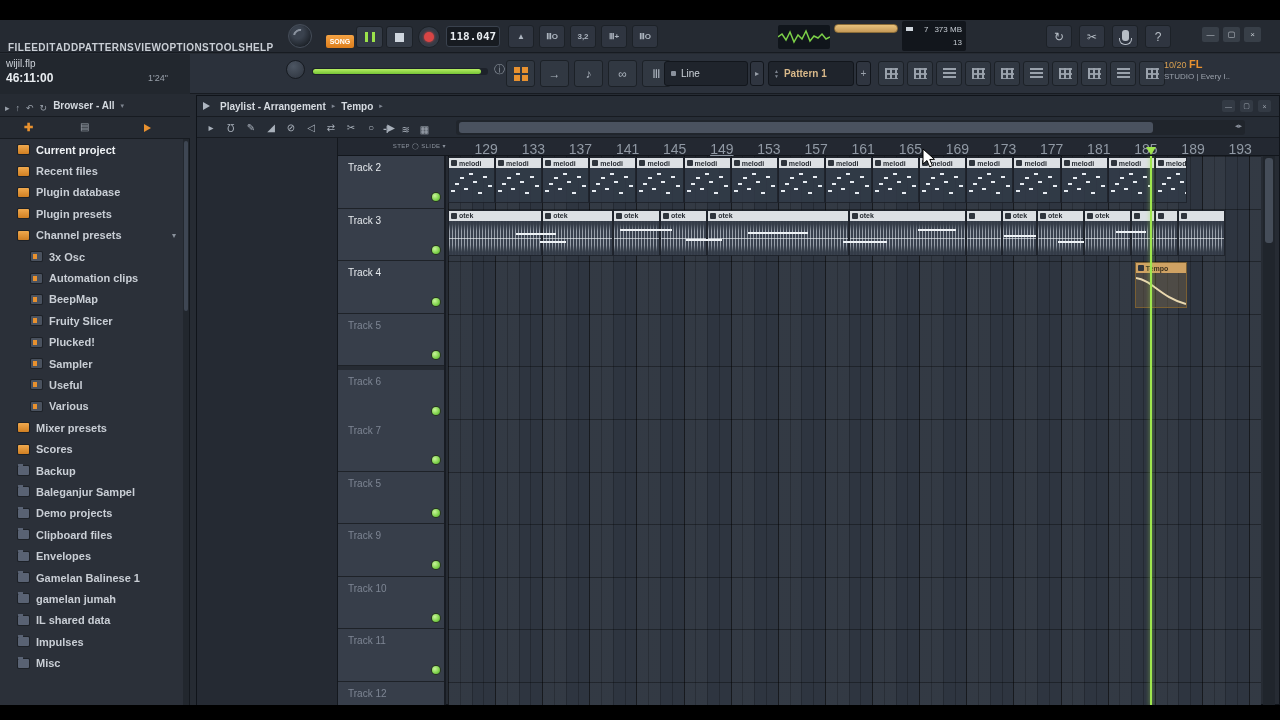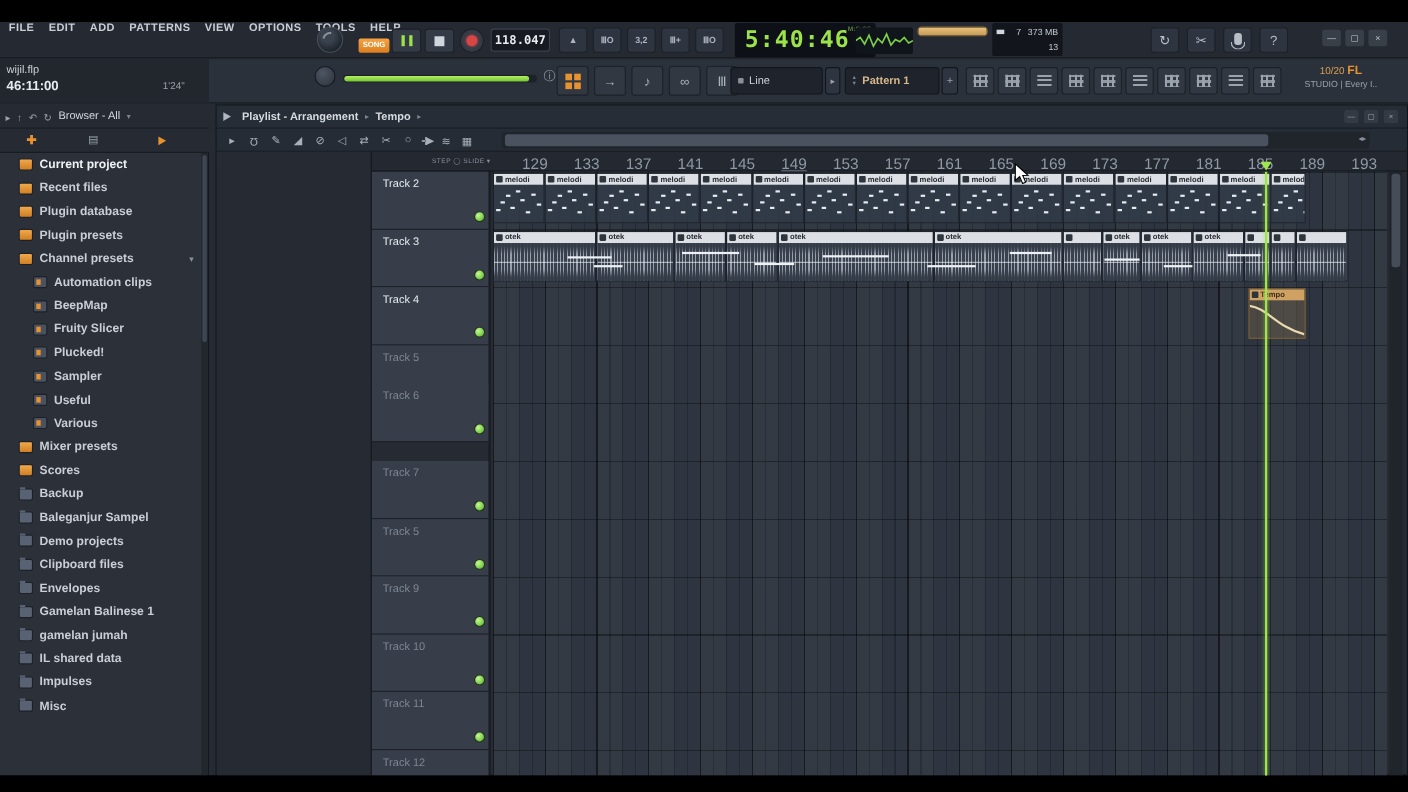--- a/index.html
+++ b/index.html
@@ -1,21 +1,21 @@
 <!DOCTYPE html>
 <html><head>
 <meta charset="utf-8">
 <style>
 *{margin:0;padding:0;box-sizing:border-box}
 html,body{width:1280px;height:720px;background:#000;font-family:"Liberation Sans",sans-serif;overflow:hidden}
 #screen{position:relative;width:1280px;height:720px;background:#000}
 #app{position:absolute;left:0;top:20px;width:1280px;height:685px;background:#262b33;overflow:hidden}
 
 #menubar{position:absolute;left:0;top:0;width:1280px;height:33px;background:#252a32;border-bottom:1px solid #171b21}
-#menu-items{position:absolute;left:8px;top:0;height:33px;display:flex;align-items:flex-start;gap:13px}
+#menu-items{position:absolute;left:8px;top:0;height:33px;display:flex;align-items:flex-end;}
 .menu-item{font-size:10px;font-weight:bold;letter-spacing:.4px;color:#c9ced5;cursor:default}
 #fl-logo{position:absolute;left:288px;top:4px;width:24px;height:24px;border-radius:50%;background:radial-gradient(circle at 40% 35%,#3a424e 30%,#1d2229 75%);border:1px solid #454d59}
 #fl-logo::after{content:"";position:absolute;inset:4px;border:2px solid transparent;border-top-color:#8a929e;border-radius:50%;transform:rotate(-35deg)}
 #song-badge{position:absolute;left:326px;top:15px;width:28px;height:13px;background:linear-gradient(#f5a344,#dd7e1c);border-radius:2px;color:#fff;font-size:7px;font-weight:bold;display:flex;align-items:center;justify-content:center}
 .t-btn{position:absolute;top:6px;height:22px;background:#343b46;border:1px solid #1c2127;border-radius:3px;display:flex;align-items:center;justify-content:center}
 #btn-pause{left:356px;width:27px}
 #btn-pause span{display:inline-block;width:3px;height:10px;background:#9be24a;margin:0 2px}
 #btn-stop{left:386px;width:27px}
 #btn-stop span{display:inline-block;width:9px;height:9px;background:#cfd6de}
 #btn-rec{left:418px;width:24px;border-radius:50%;height:22px;width:22px}
@@ -59,30 +59,30 @@
 #snap-box .v{font-size:10px;color:#ccd2d9}
 #snap-chev{position:absolute;left:750px;top:7px;width:14px;height:25px;background:#2f3540;border:1px solid #12161c;border-radius:3px;color:#9aa1ab;font-size:8px;display:flex;align-items:center;justify-content:center}
 #pattern-box{position:absolute;left:768px;top:7px;width:86px;height:25px;background:#1f242c;border:1px solid #12161c;border-radius:3px;display:flex;align-items:center;gap:5px;padding-left:5px}
 #pattern-box .ud{display:flex;flex-direction:column;font-size:5px;color:#7e8590;line-height:5px}
 #pattern-box .v{font-size:10px;font-weight:bold;color:#d9b98a}
 #pattern-add{position:absolute;left:856px;top:7px;width:15px;height:25px;background:#2f3540;border:1px solid #12161c;border-radius:3px;color:#9aa1ab;font-size:10px;display:flex;align-items:center;justify-content:center}
 #win-toggles{position:absolute;left:878px;top:7px;display:flex;gap:3px}
 #win-toggles .tbtn{width:26px;height:25px;background:#313842;border:1px solid #1c2127;border-radius:3px;display:flex;align-items:center;justify-content:center}
 .gicon{width:13px;height:11px;background:repeating-linear-gradient(90deg,#9aa2ac 0 2px,transparent 2px 5px),repeating-linear-gradient(180deg,rgba(154,162,172,.9) 0 2px,transparent 2px 5px)}
 .gicon2{width:13px;height:11px;background:repeating-linear-gradient(180deg,#9aa2ac 0 2px,transparent 2px 4px)}
-#brand{position:absolute;right:6px;top:4px;width:110px;text-align:center}
+#brand{position:absolute;right:6px;top:4px;width:110px;text-align:left}
 #brand .l1{font-size:9px;color:#d9a050}
 #brand .l1 b{color:#e8912f;font-size:11px}
 #brand .l2{font-size:8px;color:#9aa1ab;margin-top:2px}
 
 #browser{position:absolute;left:0;top:75px;width:190px;height:610px;background:#2b3039;border-right:1px solid #14181e}
 #b-header{position:absolute;left:0;top:0;width:190px;height:22px;background:#262b33;border-bottom:1px solid #171b21;display:flex;align-items:center;gap:6px;padding-left:5px}
 #browser-header-icons{display:flex;gap:6px}
 #browser-header-icons .glyph{font-size:9px;color:#9aa1ab}
-#b-title{font-size:10px;font-weight:normal;color:#d4d9df}
+#b-title{font-size:10px;font-weight:bold;color:#d4d9df}
 #b-title-chev{font-size:7px;color:#7e8590}
 #b-subrow{position:absolute;left:0;top:22px;width:190px;height:22px;background:#262b33;border-bottom:1px solid #171b21}
 #b-subrow .add{position:absolute;left:24px;top:4px;color:#e8912f;font-size:11px;font-weight:bold}
 #b-subrow .docs{position:absolute;left:80px;top:4px;color:#9aa1ab;font-size:10px}
 #b-subrow .spk{position:absolute;left:144px;top:7px;width:0;height:0;border:4px solid transparent;border-left:7px solid #e8912f}
 #browser-items{position:absolute;left:0;top:44px;width:184px;height:566px;overflow:hidden}
 .b-item{display:flex;align-items:center;height:21.4px;gap:7px;padding-left:18px;cursor:default}
 .b-item.lvl1{padding-left:31px}
 .b-icon{width:11px;height:9px;border-radius:1px;flex:0 0 auto}
 .i-orange{background:linear-gradient(180deg,#f0a94e,#d07f22);box-shadow:0 0 0 1px #1d2127}
@@ -197,24 +197,20 @@
           <div class="tbtn">
             <span class="glyph">3,2</span>
           </div>
           <div class="tbtn">
             <span class="glyph">Ⅲ+</span>
           </div>
           <div class="tbtn">
             <span class="glyph">ⅢO</span>
           </div>
         </div>
-      <div id="time-lcd">
-        <span class="t">5:40:46</span>
-        <span class="u">M:S:CS</span>
-      </div>
       <div id="wave-mini">
         <svg width="52" height="24" viewBox="0 0 52 24">
             <polyline points="0,12 4,9 8,15 12,7 16,17 20,10 24,14 28,6 32,16 36,11 40,13 44,9 48,14 52,12" stroke="#7cd148" fill="none" stroke-width="1.5"></polyline>
           </svg>
       </div>
       <div id="scrub-bar"></div>
       <div id="stats-panel">
         <div class="row">
             <span class="blk"></span>
             <span>7</span>
@@ -354,20 +350,24 @@
             <span class="b-label">Plugin database</span>
           </div>
           <div class="b-item">
             <span class="b-icon i-orange"></span>
             <span class="b-label">Plugin presets</span>
           </div>
           <div class="b-item">
             <span class="b-icon i-orange"></span>
             <span class="b-label">Channel presets</span>
             <span class="b-chev">▾</span>
+          </div>
+          <div class="b-item lvl1">
+            <span class="b-icon i-plug"></span>
+            <span class="b-label">3x Osc</span>
           </div>
           <div class="b-item lvl1">
             <span class="b-icon i-plug"></span>
             <span class="b-label">Automation clips</span>
           </div>
           <div class="b-item lvl1">
             <span class="b-icon i-plug"></span>
             <span class="b-label">BeepMap</span>
           </div>
           <div class="b-item lvl1">
@@ -534,21 +534,21 @@
             <div class="trk-led"></div>
           </div>
           <div class="trk-head on" style="top: 105.2px;">
             <div class="trk-name">Track 4</div>
             <div class="trk-led"></div>
           </div>
           <div class="trk-head" style="top: 157.8px;">
             <div class="trk-name">Track 5</div>
             <div class="trk-led"></div>
           </div>
-          <div class="trk-head" style="top: 193px;">
+          <div class="trk-head" style="top: 214px;">
             <div class="trk-name">Track 6</div>
             <div class="trk-led"></div>
           </div>
           <div class="trk-head" style="top: 263px;">
             <div class="trk-name">Track 7</div>
             <div class="trk-led"></div>
           </div>
           <div class="trk-head" style="top: 315.6px;">
             <div class="trk-name">Track 5</div>
             <div class="trk-led"></div>

